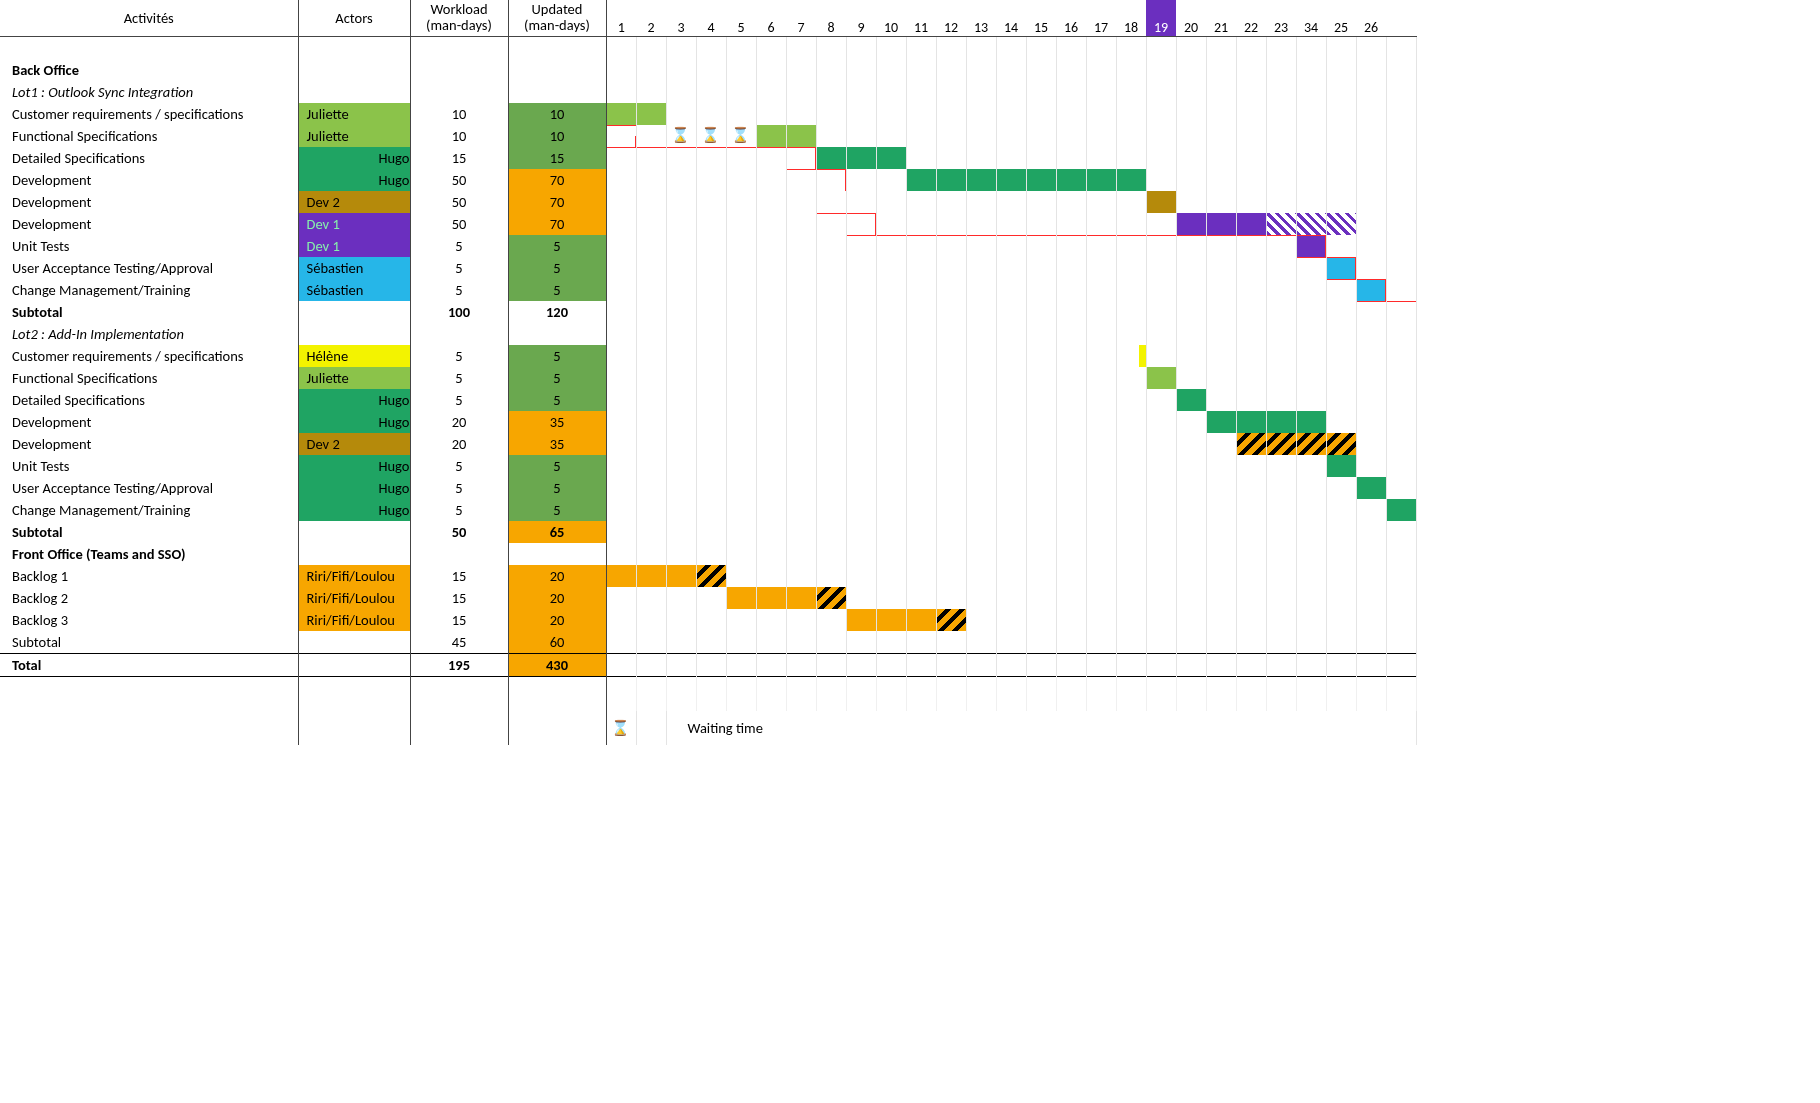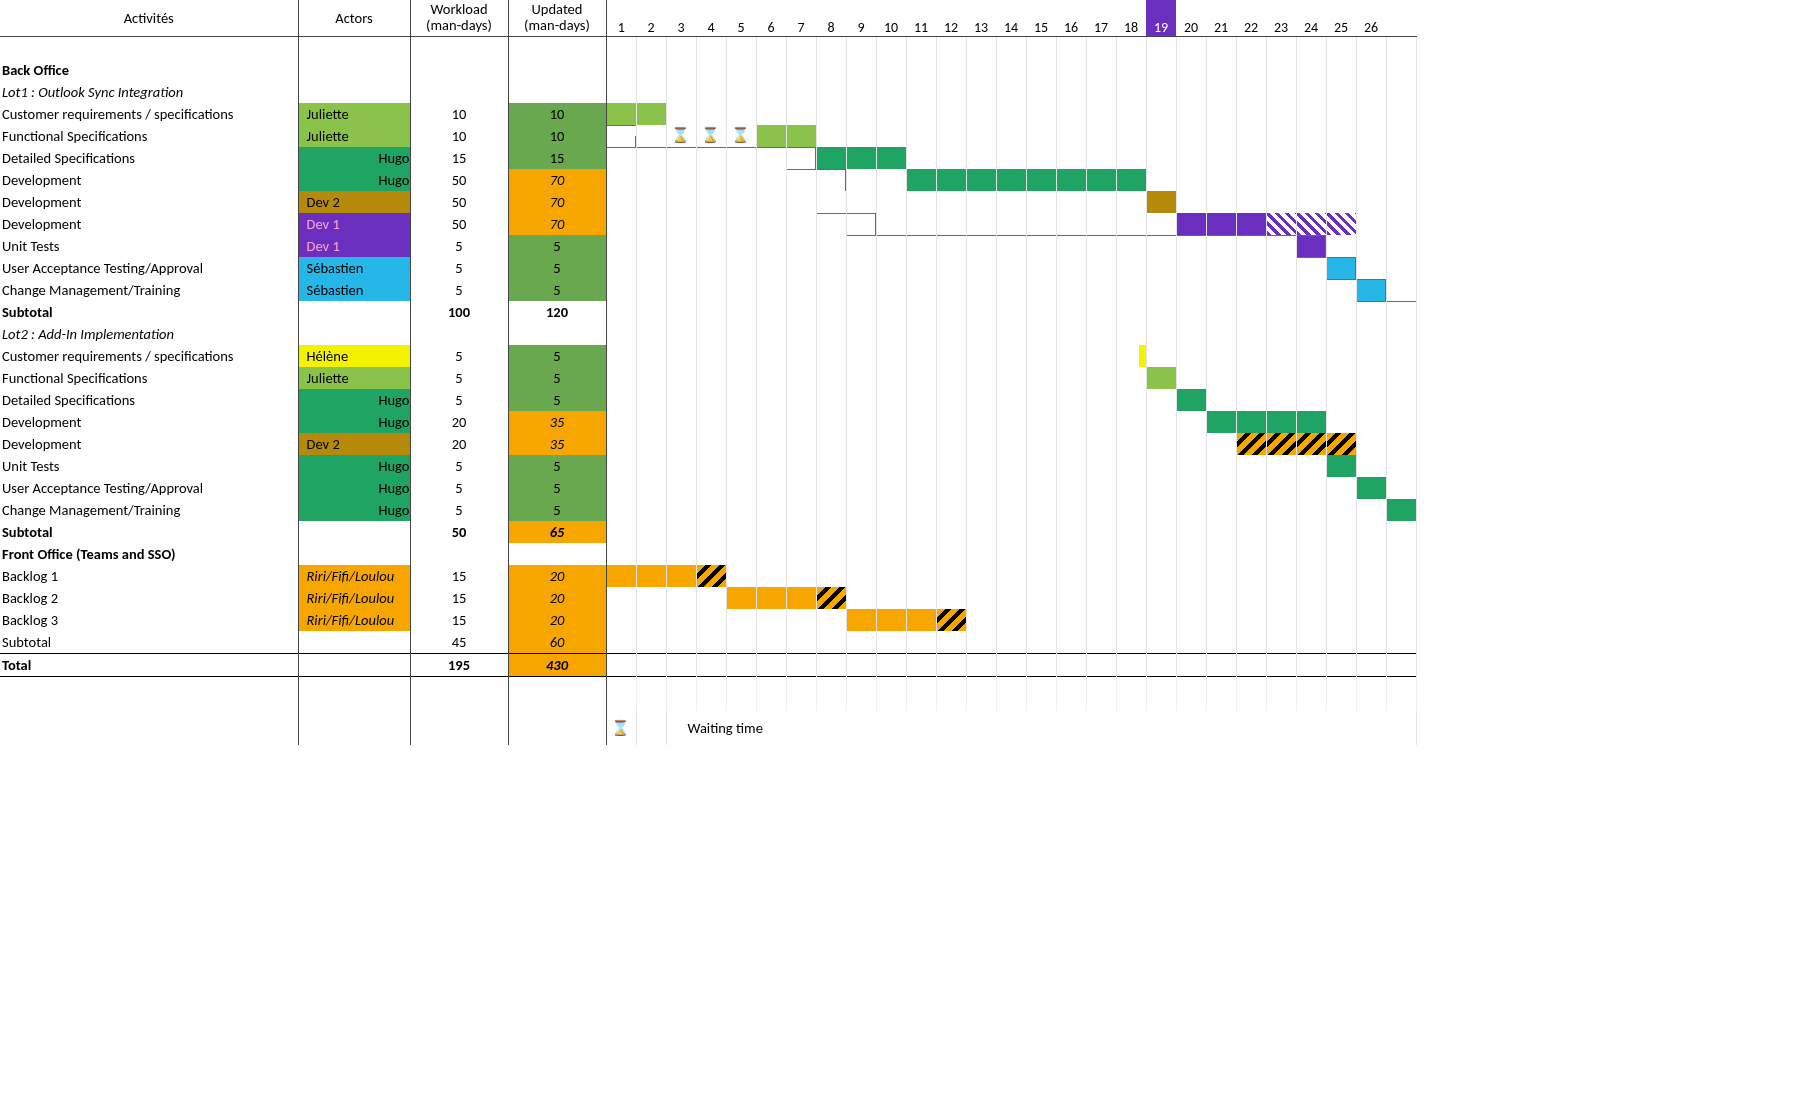--- a/index.html
+++ b/index.html
@@ -7,41 +7,41 @@
   th,td{padding:0;height:22px;white-space:nowrap;overflow:hidden;}
   .col-act{width:298px;}
   .col-actor{width:112px;}
   .col-wl,.col-upd{width:98px;}
   .col-w{width:30px;}
   thead th{font-weight:400;border-bottom:1px solid #444;}
   .hdr-act{border-right:1px solid #444;vertical-align:middle;text-align:center;}
   .hdr-actor{border-right:1px solid #444;vertical-align:middle;text-align:center;}
   .hdr-wl,.hdr-upd{border-right:1px solid #444;vertical-align:bottom;text-align:center;line-height:1.1;padding:2px 0;}
   .wnum{text-align:center;vertical-align:bottom;font-size:14px;}
-  td.act{border-right:1px solid #444;padding-left:2px;}
+  td.act{border-right:1px solid #444;padding-left:12px;}
   td.actor{border-right:1px solid #444;padding-left:8px;}
   td.wl{border-right:1px solid #444;text-align:center;}
   td.upd{border-right:1px solid #444;text-align:center;}
   td.gc{border-right:1px solid #e4e4e4;position:relative;}
   tr.brow td{font-weight:700;}
   tr.irow td.act{font-style:italic;}
   .fill{position:absolute;left:0;top:0;right:0;bottom:0;}
   .critH{position:absolute;left:0;right:0;top:-1px;height:0;border-top:2px solid #ff2a2a;z-index:3;}
   .critV{position:absolute;left:-1px;top:-1px;bottom:0;width:0;border-left:2px solid #ff2a2a;z-index:3;}
   .hatch-y{background:repeating-linear-gradient(135deg,#f7a600 0 6px,#000 6px 10px);}
   .hatch-p{background:repeating-linear-gradient(45deg,#6b2fbf 0 3px,#fff 3px 7px);}
   .c-lg{background:#8bc34a;}
   .c-mg{background:#6aa84f;}
   .c-g{background:#1fa463;text-align:right;}
-  .c-or{background:#f7a600;font-style:italic;}
+  .c-or{background:#f7a600;}
   .c-ol{background:#b58a0b;}
   .c-pu{background:#6b2fbf;}
   .c-cy{background:#26b6e8;}
   .c-ye{background:#f3f300;margin-left:22px;}
-  .txt-w{color:#f9a8d4;}
+  .txt-w{color:#86efac;}
   .hdrmark{background:#6b2fbf;color:#fff;}
   .hour{text-align:center;font-size:15px;}
   .legend td{height:34px;vertical-align:middle;}
   .lg-cp{display:inline-block;width:34px;height:18px;border:2px solid #ff2a2a;vertical-align:middle;}
   .lg-hatch{display:inline-block;width:34px;height:22px;vertical-align:middle;}
   .topline{border-top:1px solid #000;}
 </style>
 </head>
 <body>
 
@@ -101,21 +101,21 @@
         <th class="wnum">14</th>
         <th class="wnum">15</th>
         <th class="wnum">16</th>
         <th class="wnum">17</th>
         <th class="wnum">18</th>
         <th class="wnum hdrmark">19</th>
         <th class="wnum">20</th>
         <th class="wnum">21</th>
         <th class="wnum">22</th>
         <th class="wnum">23</th>
-        <th class="wnum">24</th>
+        <th class="wnum">34</th>
         <th class="wnum">25</th>
         <th class="wnum">26</th>
         <th class="wnum"></th>
       </tr>
     </thead>
     <tbody>
       <tr class="">
         <td class="act"></td>
         <td class="actor"><span class=""></span></td>
         <td class="wl"></td>

